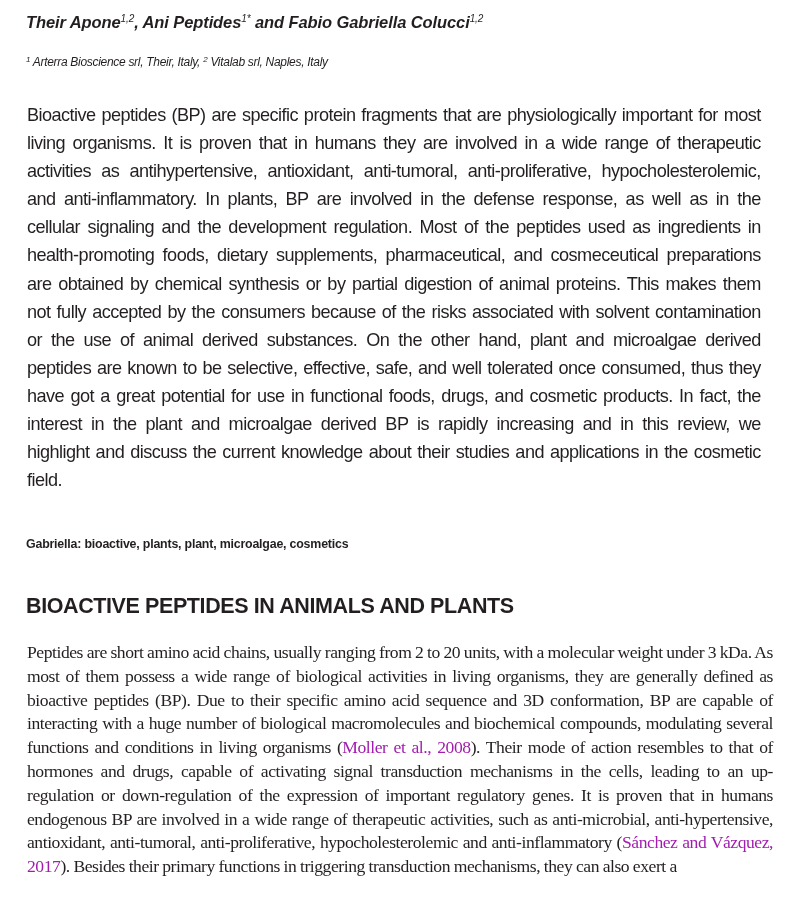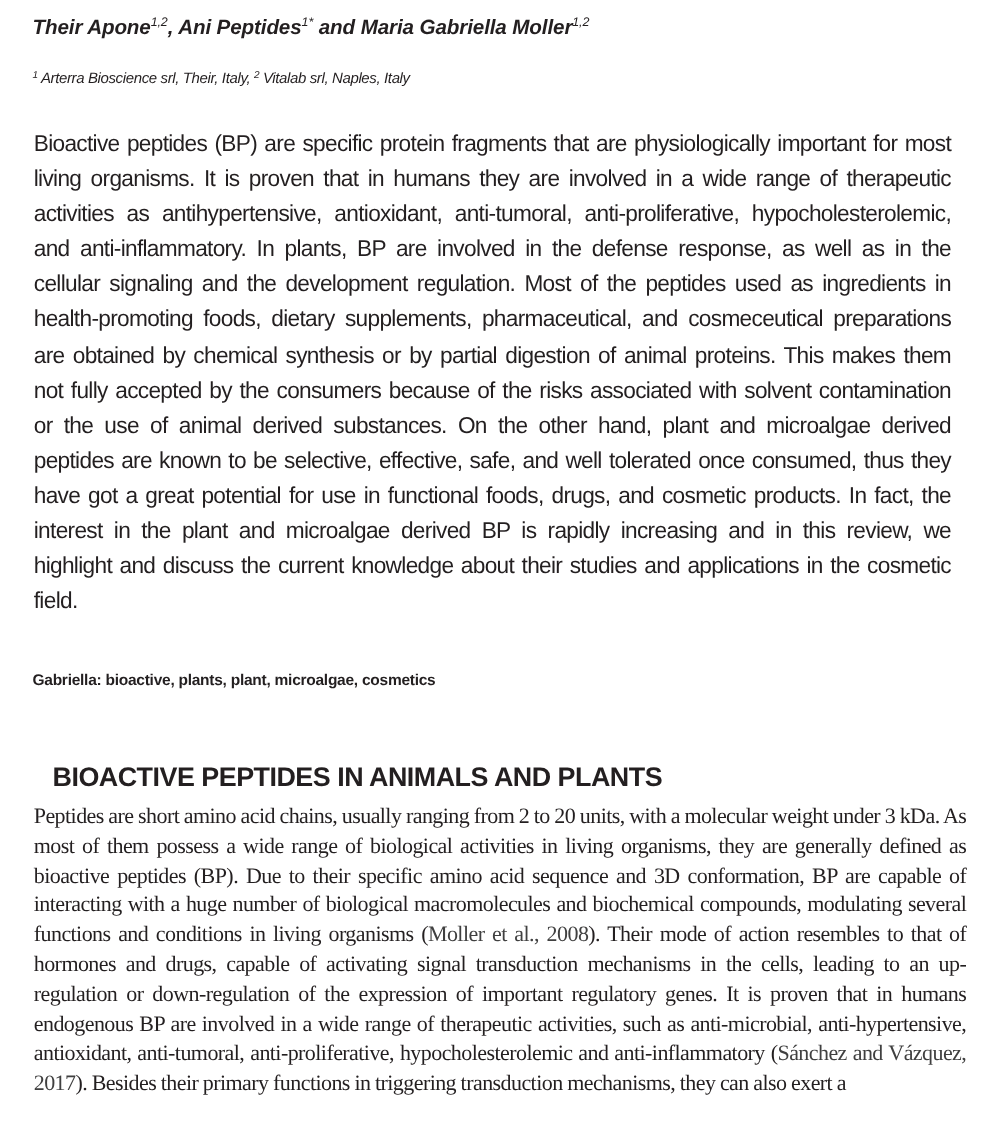--- a/index.html
+++ b/index.html
@@ -74,46 +74,46 @@
     }
     .section-heading {
       position: absolute;
       left: 26px;
       top: 594px;
       font-family: "Liberation Sans", sans-serif;
       font-weight: bold;
       font-size: 21.5px;
       letter-spacing: -0.4px;
       white-space: nowrap;
-      margin: 16px;
+      margin: 0;
     }
     .body-text {
       position: absolute;
       left: 27px;
       top: 641px;
       width: 746px;
       font-family: "Liberation Serif", serif;
       font-size: 17.6px;
       line-height: 23.8px;
       text-align: justify;
       letter-spacing: -0.45px;
       word-spacing: -0.3px;
       color: #231f20;
       margin: 0;
     }
     .cite {
-      color: #404040;
+      color: #a21caf;
       text-decoration: none;
     }
   </style>
 </head>
 <body>
 
 <div class="authors">
-  <span>Their Apone</span><sup>1,2</sup><span>, </span><span>Ani Peptides</span><sup>1*</sup><span> and </span><span>Maria Gabriella Moller</span><sup>1,2</sup>
+  <span>Their Apone</span><sup>1,2</sup><span>, </span><span>Ani Peptides</span><sup>1*</sup><span> and </span><span>Fabio Gabriella Colucci</span><sup>1,2</sup>
 </div>
 
 <div class="affiliations">
   <sup>1</sup><span> Arterra Bioscience srl, Their, Italy, </span><sup>2</sup><span> Vitalab srl, Naples, Italy</span>
 </div>
 
 <p class="abstract">Bioactive peptides (BP) are specific protein fragments that are physiologically important for most living organisms. It is proven that in humans they are involved in a wide range of therapeutic activities as antihypertensive, antioxidant, anti-tumoral, anti-proliferative, hypocholesterolemic, and anti-inflammatory. In plants, BP are involved in the defense response, as well as in the cellular signaling and the development regulation. Most of the peptides used as ingredients in health-promoting foods, dietary supplements, pharmaceutical, and cosmeceutical preparations are obtained by chemical synthesis or by partial digestion of animal proteins. This makes them not fully accepted by the consumers because of the risks associated with solvent contamination or the use of animal derived substances. On the other hand, plant and microalgae derived peptides are known to be selective, effective, safe, and well tolerated once consumed, thus they have got a great potential for use in functional foods, drugs, and cosmetic products. In fact, the interest in the plant and microalgae derived BP is rapidly increasing and in this review, we highlight and discuss the current knowledge about their studies and applications in the cosmetic field.</p>
 
 <div class="keywords">
   <span>Gabriella:</span><span> bioactive, plants, plant, microalgae, cosmetics</span>

